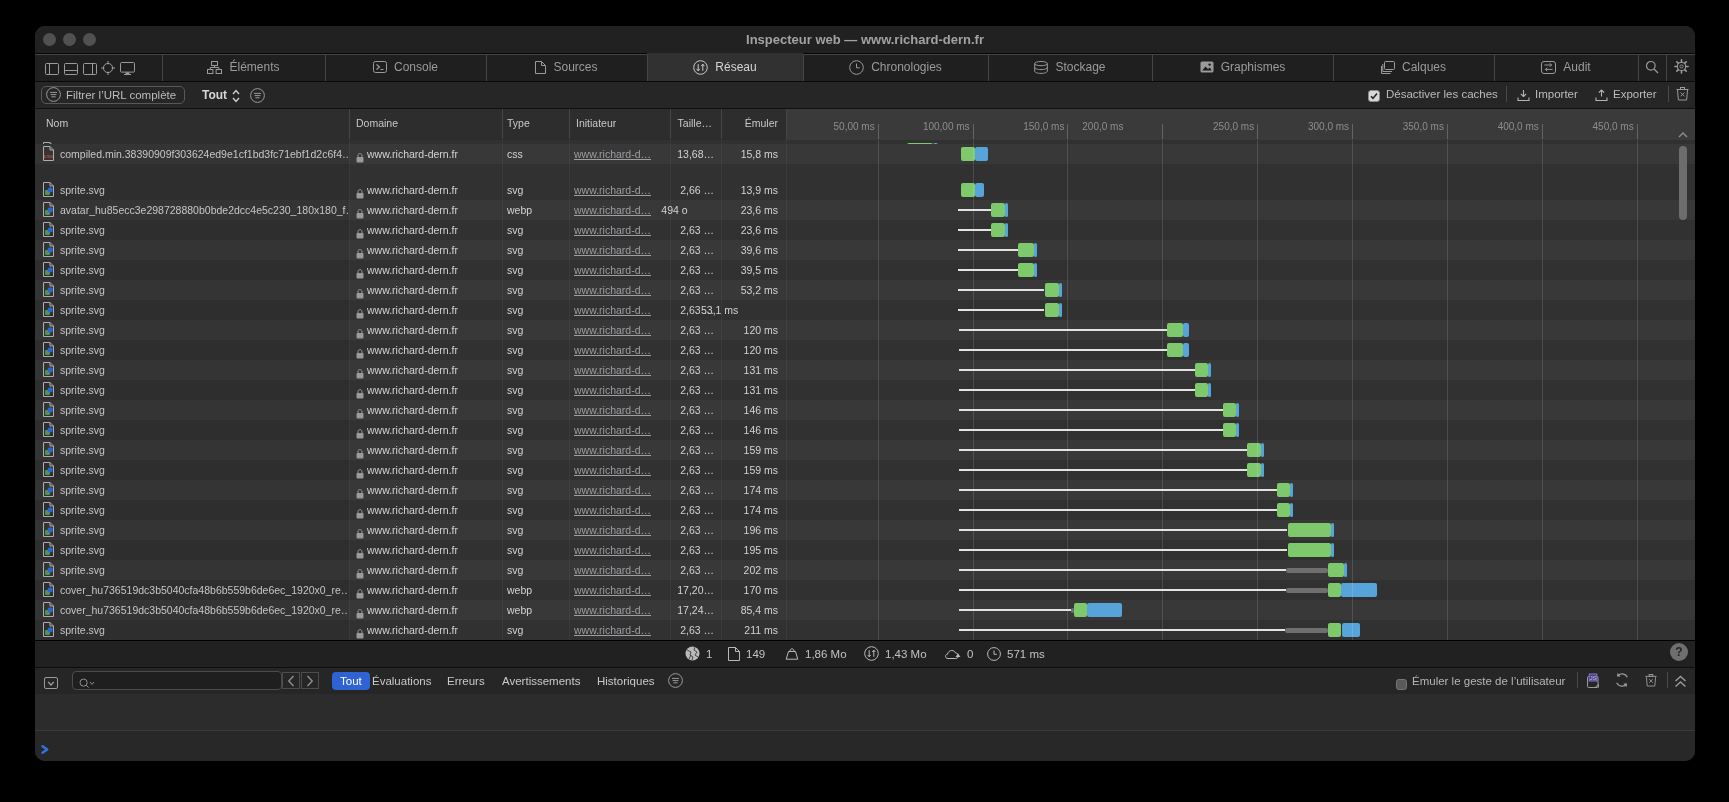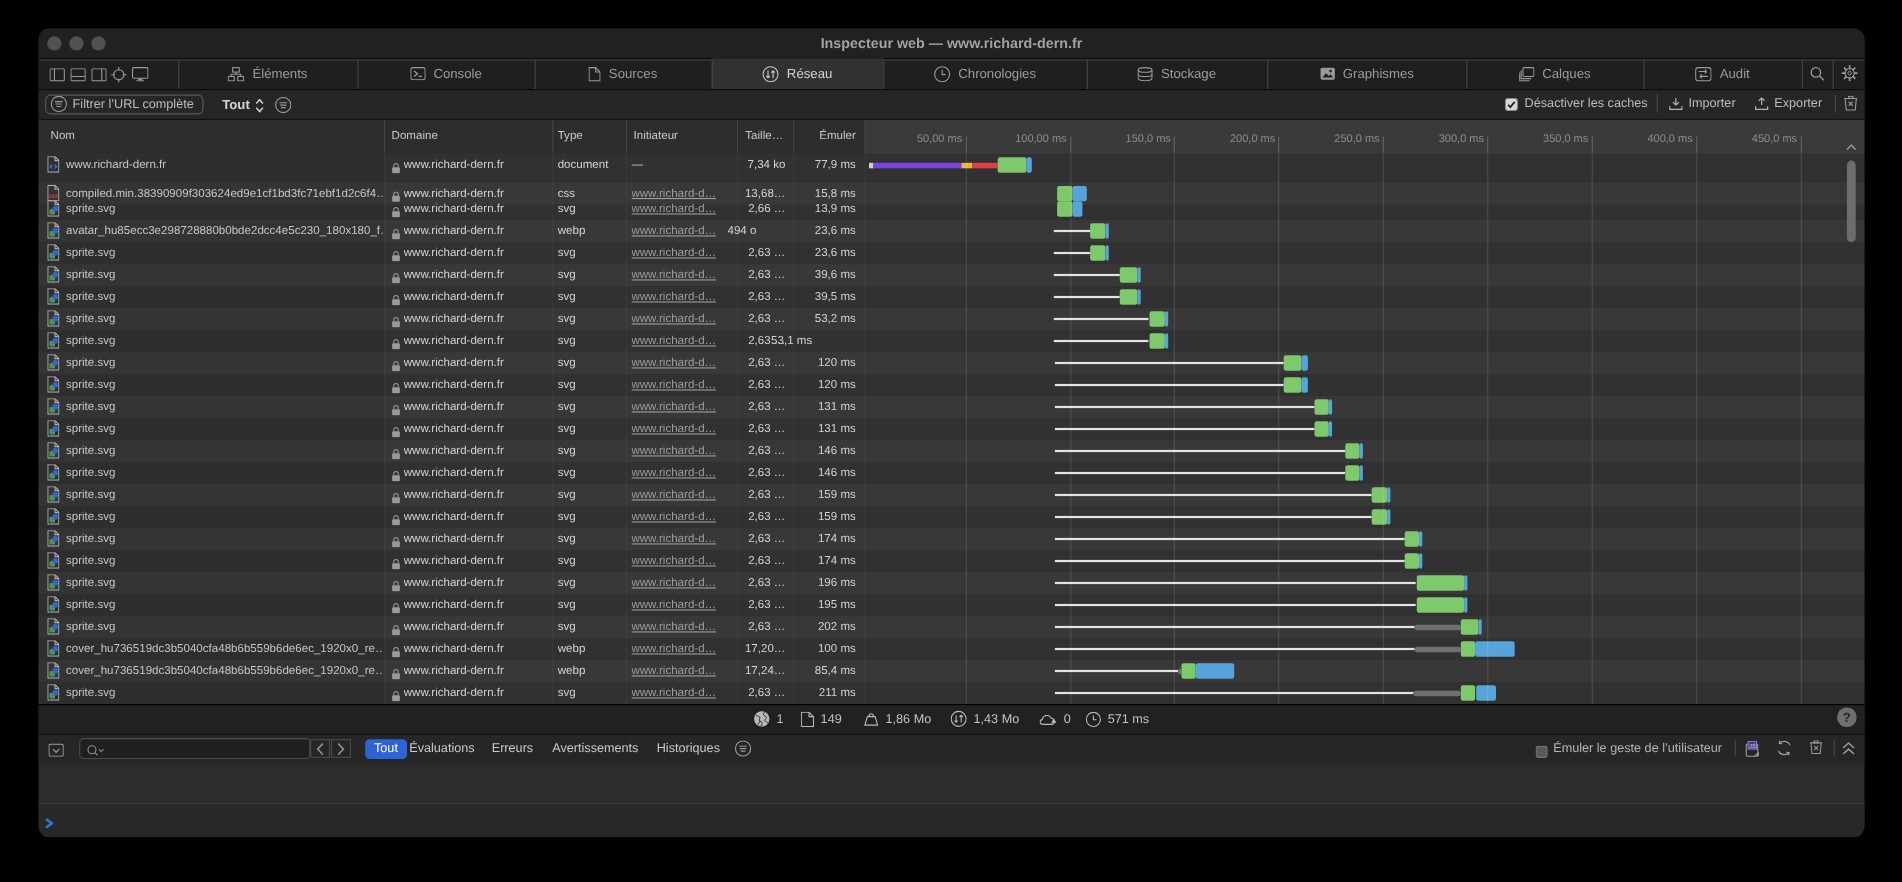--- a/index.html
+++ b/index.html
@@ -226,21 +226,21 @@
 <div class="abs hdiv" style="left:534px"></div>
 <div class="abs hdiv" style="left:635px"></div>
 <div class="abs hdiv" style="left:686px"></div>
 <div class="abs hdiv" style="left:751px"></div>
 <div class="abs ruler" style="left:762.7px;top:95px;width:77px;text-align:right">50,00 ms</div>
 <div class="abs tick" style="left:842.7px"></div>
 <div class="abs ruler" style="left:857.6px;top:95px;width:77px;text-align:right">100,00 ms</div>
 <div class="abs tick" style="left:937.6px"></div>
 <div class="abs ruler" style="left:952.4px;top:95px;width:77px;text-align:right">150,0 ms</div>
 <div class="abs tick" style="left:1032.4px"></div>
-<div class="abs ruler" style="left:1047.3px;top:95px;width:77px;text-align:right">200,0 ms</div>
+<div class="abs ruler" style="left:1047.3px;top:95px;width:77px;">200,0 ms</div>
 <div class="abs tick" style="left:1127.3px"></div>
 <div class="abs ruler" style="left:1142.2px;top:95px;width:77px;text-align:right">250,0 ms</div>
 <div class="abs tick" style="left:1222.2px"></div>
 <div class="abs ruler" style="left:1237.1px;top:95px;width:77px;text-align:right">300,0 ms</div>
 <div class="abs tick" style="left:1317.1px"></div>
 <div class="abs ruler" style="left:1331.9px;top:95px;width:77px;text-align:right">350,0 ms</div>
 <div class="abs tick" style="left:1411.9px"></div>
 <div class="abs ruler" style="left:1426.8px;top:95px;width:77px;text-align:right">400,0 ms</div>
 <div class="abs tick" style="left:1506.8px"></div>
 <div class="abs ruler" style="left:1521.7px;top:95px;width:77px;text-align:right">450,0 ms</div>
@@ -262,21 +262,21 @@
 <div class="abs cell" style="left:539px;width:92px">—</div>
 <div class="abs cell" style="left:600px;width:79px;text-align:right">7,34 ko</div>
 <div class="abs cell" style="left:666px;width:77px;text-align:right">77,9 ms</div>
 <div class="abs" style="left:755px;top:7.5px;width:3.5px;height:5px;background:#cfcfcf;"></div>
 <div class="abs" style="left:759px;top:7.5px;width:80px;height:5px;background:#7b40e0;"></div>
 <div class="abs" style="left:839px;top:7.5px;width:10px;height:5px;background:#eab63c;"></div>
 <div class="abs" style="left:849px;top:7.5px;width:23px;height:5px;background:#dd4048;"></div>
 <div class="abs" style="left:872px;top:3.0px;width:26px;height:14px;background:#7dc96c;border-radius:2px;"></div>
 <div class="abs" style="left:898px;top:3.0px;width:5px;height:14px;background:#57a4da;border-radius:2px;"></div>
 </div>
-<div class="abs row alt" style="top:26px">
+<div class="abs row alt" style="top:4px">
 <div class="abs" style="left:8px;top:2px"><svg width="11" height="15" viewBox="0 0 11 15" style="">
             <path d="M0.5 0.5 H7 L10.5 4 V14.5 H0.5 Z" fill="none" stroke="#b8b8b8"></path>
             <path d="M7 0.5 V4 H10.5" fill="none" stroke="#b8b8b8"></path>
             <text x="5.5" y="11.8" font-size="5.8" font-weight="bold" fill="#d04a42" text-anchor="middle" font-family="Liberation Sans">css</text>
           </svg></div>
 <div class="abs cell" style="left:25px;width:288px">compiled.min.38390909f303624ed9e1cf1bd3fc71ebf1d2c6f4…</div>
 <div class="abs" style="left:321px;top:5px"><svg width="8" height="10" viewBox="0 0 8 10" style="">
             <rect x="0.5" y="4" width="7" height="5.5" rx="1" fill="#9a9a9a"></rect>
             <path d="M2 4.2 V2.6 C2 1.4 2.8 0.6 4 0.6 C5.2 0.6 6 1.4 6 2.6 V4.2" fill="none" stroke="#9a9a9a"></path>
           </svg></div>
@@ -717,21 +717,21 @@
           </svg></div>
 <div class="abs cell" style="left:25px;width:288px">cover_hu736519dc3b5040cfa48b6b559b6de6ec_1920x0_re…</div>
 <div class="abs" style="left:321px;top:5px"><svg width="8" height="10" viewBox="0 0 8 10" style="">
             <rect x="0.5" y="4" width="7" height="5.5" rx="1" fill="#9a9a9a"></rect>
             <path d="M2 4.2 V2.6 C2 1.4 2.8 0.6 4 0.6 C5.2 0.6 6 1.4 6 2.6 V4.2" fill="none" stroke="#9a9a9a"></path>
           </svg></div>
 <div class="abs cell" style="left:332px;width:135px">www.richard-dern.fr</div>
 <div class="abs cell" style="left:472px;width:60px">webp</div>
 <div class="abs cell link" style="left:539px;width:92px">www.richard-d…</div>
 <div class="abs cell" style="left:600px;width:79px;text-align:right">17,20…</div>
-<div class="abs cell" style="left:666px;width:77px;text-align:right">100 ms</div>
+<div class="abs cell" style="left:666px;width:77px;text-align:right">170 ms</div>
 <div class="abs" style="left:924px;top:9.25px;width:327px;height:1.5px;background:#e3e3e3;"></div>
 <div class="abs" style="left:1251px;top:7.5px;width:42px;height:5px;background:#6f6f6f;border-radius:2px;"></div>
 <div class="abs" style="left:1293px;top:3.0px;width:13px;height:14px;background:#7dc96c;border-radius:2px;"></div>
 <div class="abs" style="left:1306px;top:3.0px;width:36px;height:14px;background:#57a4da;border-radius:2px;"></div>
 </div>
 <div class="abs row alt" style="top:460px">
 <div class="abs" style="left:8px;top:2px"><svg width="11" height="15" viewBox="0 0 11 15" style="">
             <path d="M0.5 0.5 H7 L10.5 4 V14.5 H0.5 Z" fill="none" stroke="#b8b8b8"></path>
             <path d="M7 0.5 V4 H10.5" fill="none" stroke="#b8b8b8"></path>
             <rect x="2" y="8" width="5" height="5" rx="1.2" fill="#56a054"></rect>

